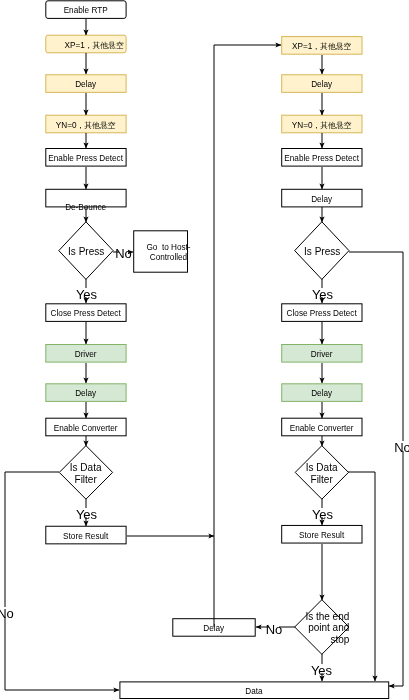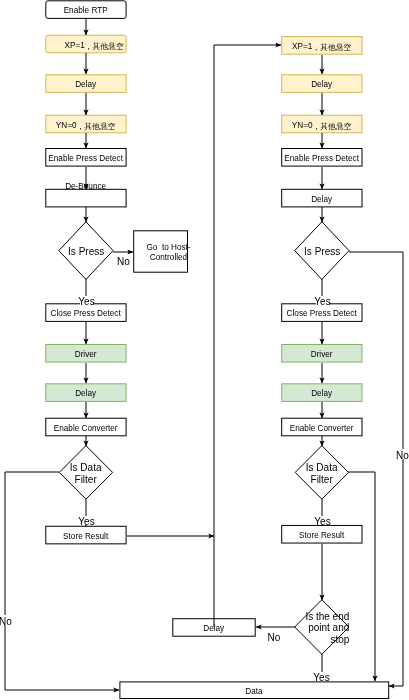--- a/index.html
+++ b/index.html
@@ -9,24 +9,24 @@
        -webkit-font-smoothing:antialiased;}
   #canvas{position:relative;width:409px;height:700px;background:#fff;}
   svg.edges{position:absolute;left:0;top:0;width:409px;height:700px;}
   .node{position:absolute;will-change:transform;box-sizing:border-box;display:flex;align-items:center;
         justify-content:center;text-align:center;font-size:8.2px;line-height:1.16;
         color:#000000;white-space:pre-wrap;padding-top:3.6px;}
   .rect,.yellow,.green{background:transparent;}
   .dlabel{position:absolute;box-sizing:border-box;will-change:transform;font-size:10px;padding-top:1.8px;color:#000;display:flex;
           align-items:center;justify-content:center;text-align:center;
           line-height:1.16;white-space:pre-wrap;pointer-events:none;}
-  .elabel{position:absolute;box-sizing:border-box;will-change:transform;font-size:10px;color:#000;
+  .elabel{position:absolute;box-sizing:border-box;will-change:transform;font-size:13px;color:#000;
           background:#ffffff;display:flex;align-items:center;justify-content:center;
-          padding-top:3.4px;line-height:1.16;margin-top:8px;}
-  .cjk{font-size:7.8px;letter-spacing:0px;}
+          padding-top:3.4px;line-height:1.16;}
+  .cjk{font-size:7.8px;letter-spacing:0px;font-family:Liberation Mono, monospace;}
   .shiftr{justify-content:flex-end;padding-right:2.6px;}
 </style>
 </head>
 <body>
 
 <div id="canvas">
 
   <svg class="edges" viewBox="0 0 409 700" width="409" height="700">
     <defs>
       <marker id="ah" markerWidth="7" markerHeight="7" refX="5.6" refY="3" orient="auto" markerUnits="userSpaceOnUse">
@@ -96,21 +96,21 @@
         <path d="M348 472 L375 472 L375 681" marker-end="url(#ah)"></path>
         <path d="M295 627 L256 627" marker-end="url(#ah)"></path>
       </g>
   </svg>
 
 <div class="node rect round" style="left: 45.3px; top: 0.3px; width: 81.3px; height: 18.6px;">Enable RTP</div>
     <div class="node yellow round shiftr" style="left: 45.3px; top: 34.7px; width: 81.3px; height: 18.6px;">XP=1<span class="cjk">，其他悬空</span></div>
     <div class="node yellow" style="left: 45.3px; top: 74.25px; width: 81.3px; height: 18.6px;">Delay</div>
     <div class="node yellow" style="left: 45.3px; top: 114.7px; width: 81.3px; height: 18.6px;">YN=0<span class="cjk">，其他悬空</span></div>
     <div class="node rect" style="left: 45.3px; top: 148px; width: 81.3px; height: 18.6px;">Enable Press Detect</div>
-    <div class="node rect" style="left: 45.3px; top: 176px; width: 81.3px; height: 18.6px;">De-Bounce</div>
+    <div class="node rect" style="left: 45.3px; top: 197px; width: 81.3px; height: 18.6px;">De-Bounce</div>
     <div class="dlabel" style="left: 58.8px; top: 221.8px; width: 54.3px; height: 57.6px;">Is Press</div>
     <div class="node rect" style="left: 133.2px; top: 230.3px; width: 71px; height: 42.4px;">Go  to Host-
 Controlled</div>
     <div class="node rect" style="left: 45.3px; top: 303.3px; width: 81.3px; height: 18.6px;">Close Press Detect</div>
     <div class="node green" style="left: 45.3px; top: 344px; width: 81.3px; height: 18.6px;">Driver</div>
     <div class="node green" style="left: 45.3px; top: 383.3px; width: 81.3px; height: 18.6px;">Delay</div>
     <div class="node rect" style="left: 45.3px; top: 417.7px; width: 81.3px; height: 18.6px;">Enable Converter</div>
     <div class="dlabel" style="left: 59.3px; top: 445.65px; width: 53.3px; height: 53.5px;">Is Data Filter</div>
     <div class="node rect" style="left: 45.3px; top: 525.75px; width: 81.3px; height: 18.6px;">Store Result</div>
     <div class="node yellow" style="left: 281.2px; top: 36.1px; width: 81.3px; height: 18.6px;">XP=1<span class="cjk">，其他悬空</span></div>

